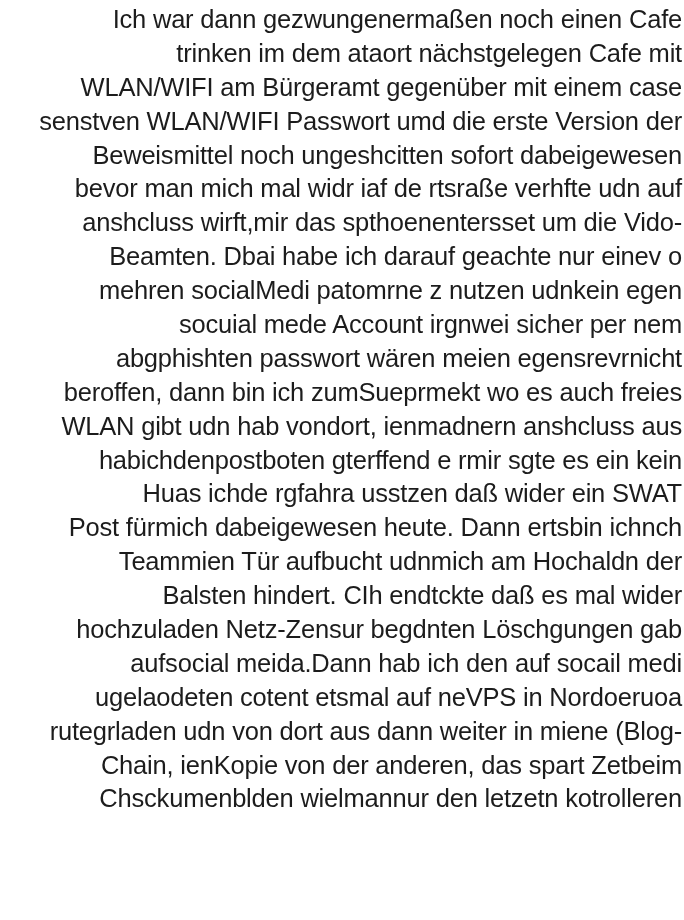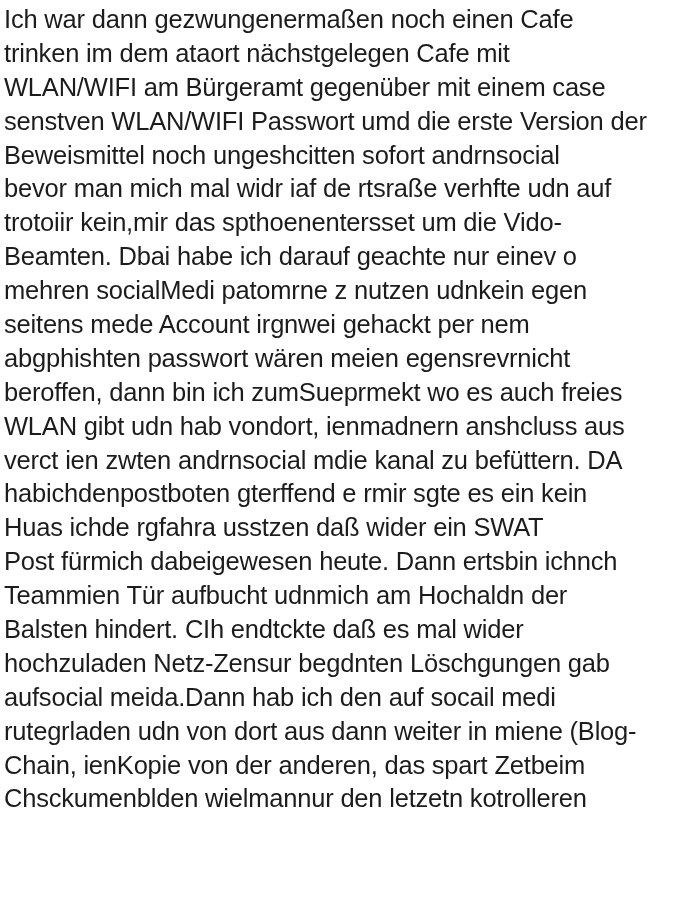--- a/index.html
+++ b/index.html
@@ -19,45 +19,46 @@
   .doc-text {
     font-family: "Liberation Sans", sans-serif;
     font-size: 25.5px;
     line-height: 33.9px;
     color: #1c1c1c;
     letter-spacing: -0.2px;
     white-space: nowrap;
   }
   .text-line {
     height: 33.9px;
+    text-align: right;
   }
 </style>
 </head>
 <body>
 
 <div class="page">
   <div class="doc-text" id="doc-text">
       <div class="text-line">Ich war dann gezwungenermaßen noch einen Cafe</div>
       <div class="text-line">trinken im dem ataort nächstgelegen Cafe mit</div>
       <div class="text-line">WLAN/WIFI am Bürgeramt gegenüber mit einem case</div>
       <div class="text-line">senstven WLAN/WIFI Passwort umd die erste Version der</div>
-      <div class="text-line">Beweismittel noch ungeshcitten sofort andrnsocial</div>
+      <div class="text-line">Beweismittel noch ungeshcitten sofort dabeigewesen</div>
       <div class="text-line">bevor man mich mal widr iaf de rtsraße verhfte udn auf</div>
-      <div class="text-line">trotoiir kein,mir das spthoenentersset um die Vido-</div>
+      <div class="text-line">anshcluss wirft,mir das spthoenentersset um die Vido-</div>
       <div class="text-line">Beamten. Dbai habe ich darauf geachte nur einev o</div>
       <div class="text-line">mehren socialMedi patomrne z nutzen udnkein egen</div>
-      <div class="text-line">seitens mede Account irgnwei gehackt per nem</div>
+      <div class="text-line">socuial mede Account irgnwei sicher per nem</div>
       <div class="text-line">abgphishten passwort wären meien egensrevrnicht</div>
       <div class="text-line">beroffen, dann bin ich zumSueprmekt wo es auch freies</div>
       <div class="text-line">WLAN gibt udn hab vondort, ienmadnern anshcluss aus</div>
-      <div class="text-line">verct ien zwten andrnsocial mdie kanal zu befüttern. DA</div>
       <div class="text-line">habichdenpostboten gterffend e rmir sgte es ein kein</div>
       <div class="text-line">Huas ichde rgfahra usstzen daß wider ein SWAT</div>
       <div class="text-line">Post fürmich dabeigewesen heute. Dann ertsbin ichnch</div>
       <div class="text-line">Teammien Tür aufbucht udnmich am Hochaldn der</div>
       <div class="text-line">Balsten hindert. CIh endtckte daß es mal wider</div>
       <div class="text-line">hochzuladen Netz-Zensur begdnten Löschgungen gab</div>
       <div class="text-line">aufsocial meida.Dann hab ich den auf socail medi</div>
+      <div class="text-line">ugelaodeten cotent etsmal auf neVPS in Nordoeruoa</div>
       <div class="text-line">rutegrladen udn von dort aus dann weiter in miene (Blog-</div>
       <div class="text-line">Chain, ienKopie von der anderen, das spart Zetbeim</div>
       <div class="text-line">Chsckumenblden wielmannur den letzetn kotrolleren</div>
     </div>
 </div>
 
 </body></html>

